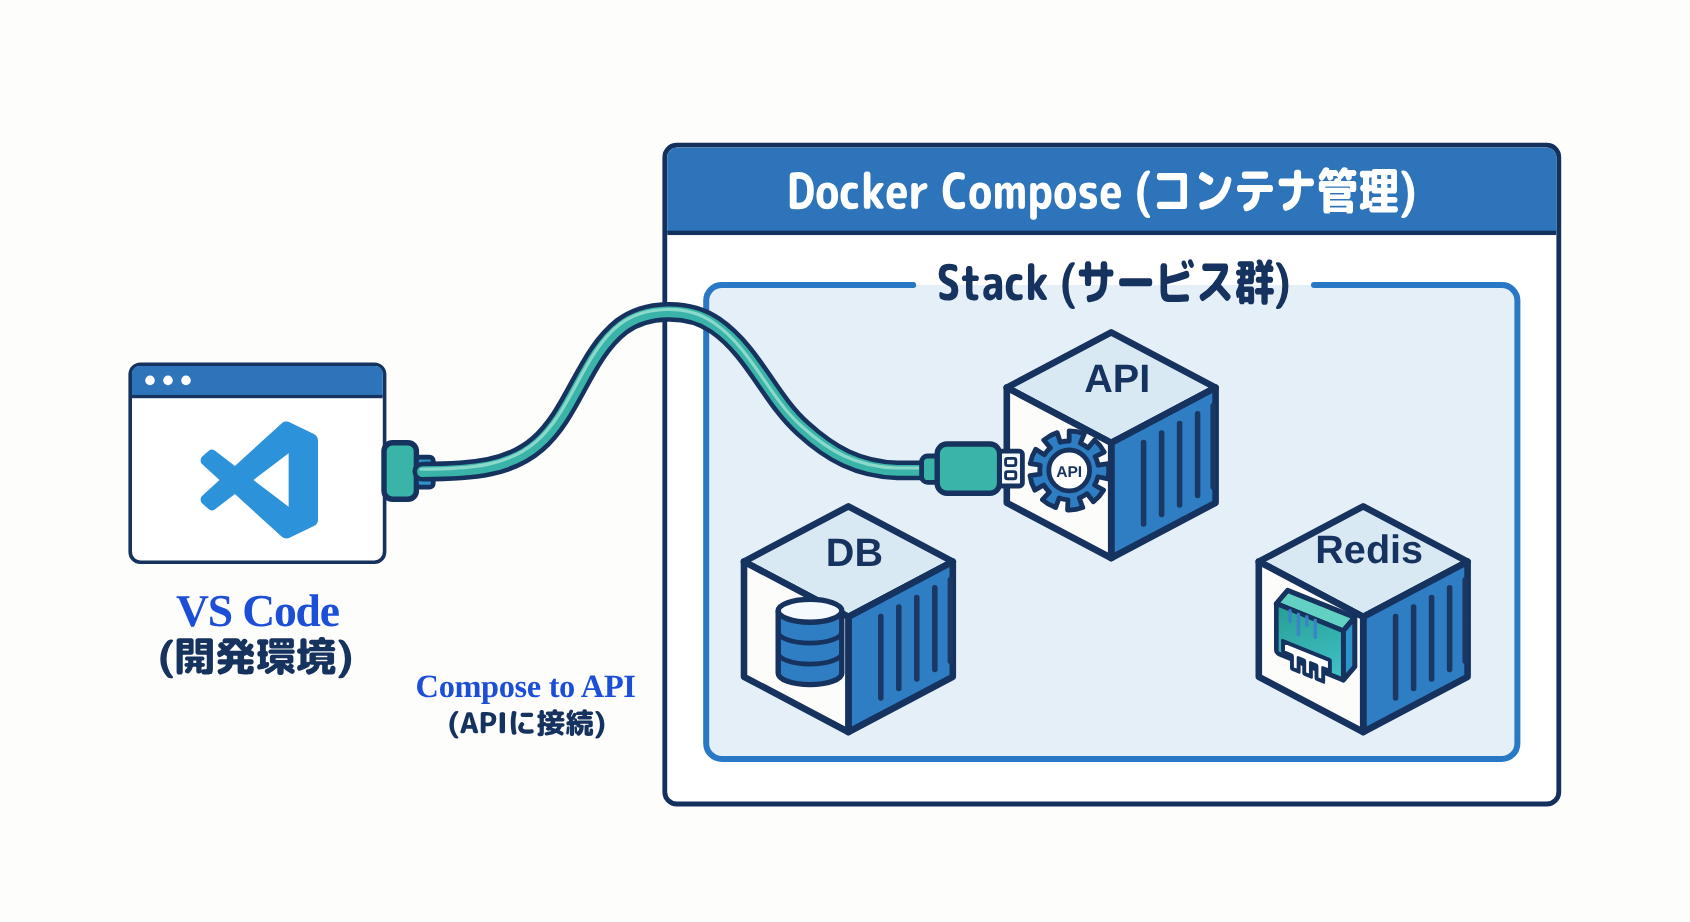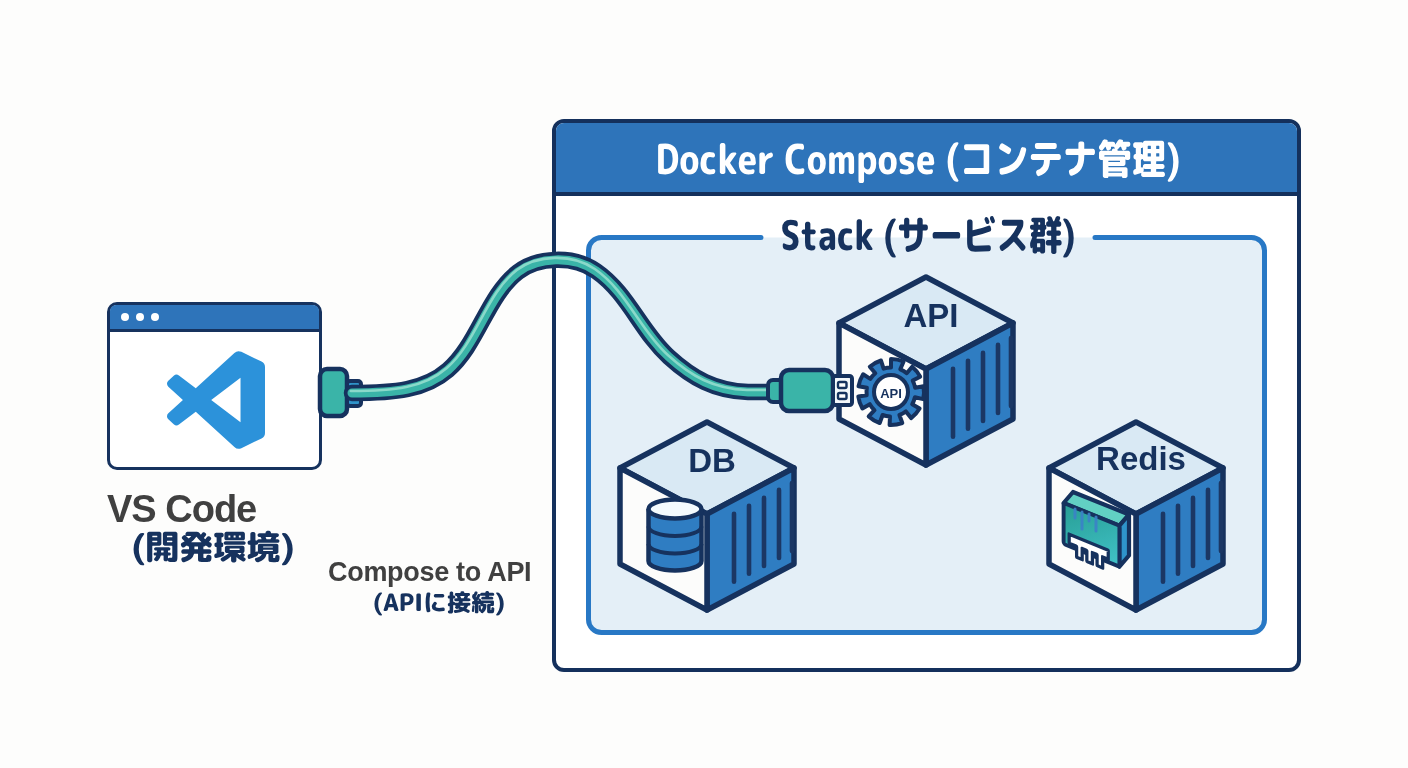--- a/index.html
+++ b/index.html
@@ -20,21 +20,21 @@
     box-sizing:border-box; z-index:5;
   }
   .vswin .titlebar {
     height:24px; background:#2e74ba; border-bottom:3.5px solid #16325e;
     border-radius:6px 6px 0 0; display:flex; align-items:center; gap:7px;
     padding-left:11px;
   }
   .vswin .dot { width:8px; height:8px; border-radius:50%; background:#ffffff; }
   .vswin .body { position:relative; height:137px; }
   
-  .navy-label { position:absolute; color:#404040; font-weight:700; text-align:left; white-space:nowrap; z-index:6; }
+  .navy-label { position:absolute; color:#1d4ed8; font-weight:700; text-align:center; white-space:nowrap; z-index:6;font-family:Liberation Serif, serif; }
   
   .panel {
     position:absolute; left:552px; top:119px; width:749px; height:553px;
     background:#ffffff; border:4px solid #14305c; border-radius:12px;
     box-sizing:border-box; z-index:2;
   }
   .panel .header {
     height:69px; background:#2e74ba; border-bottom:4px solid #14305c;
     border-radius:8px 8px 0 0;
   }

